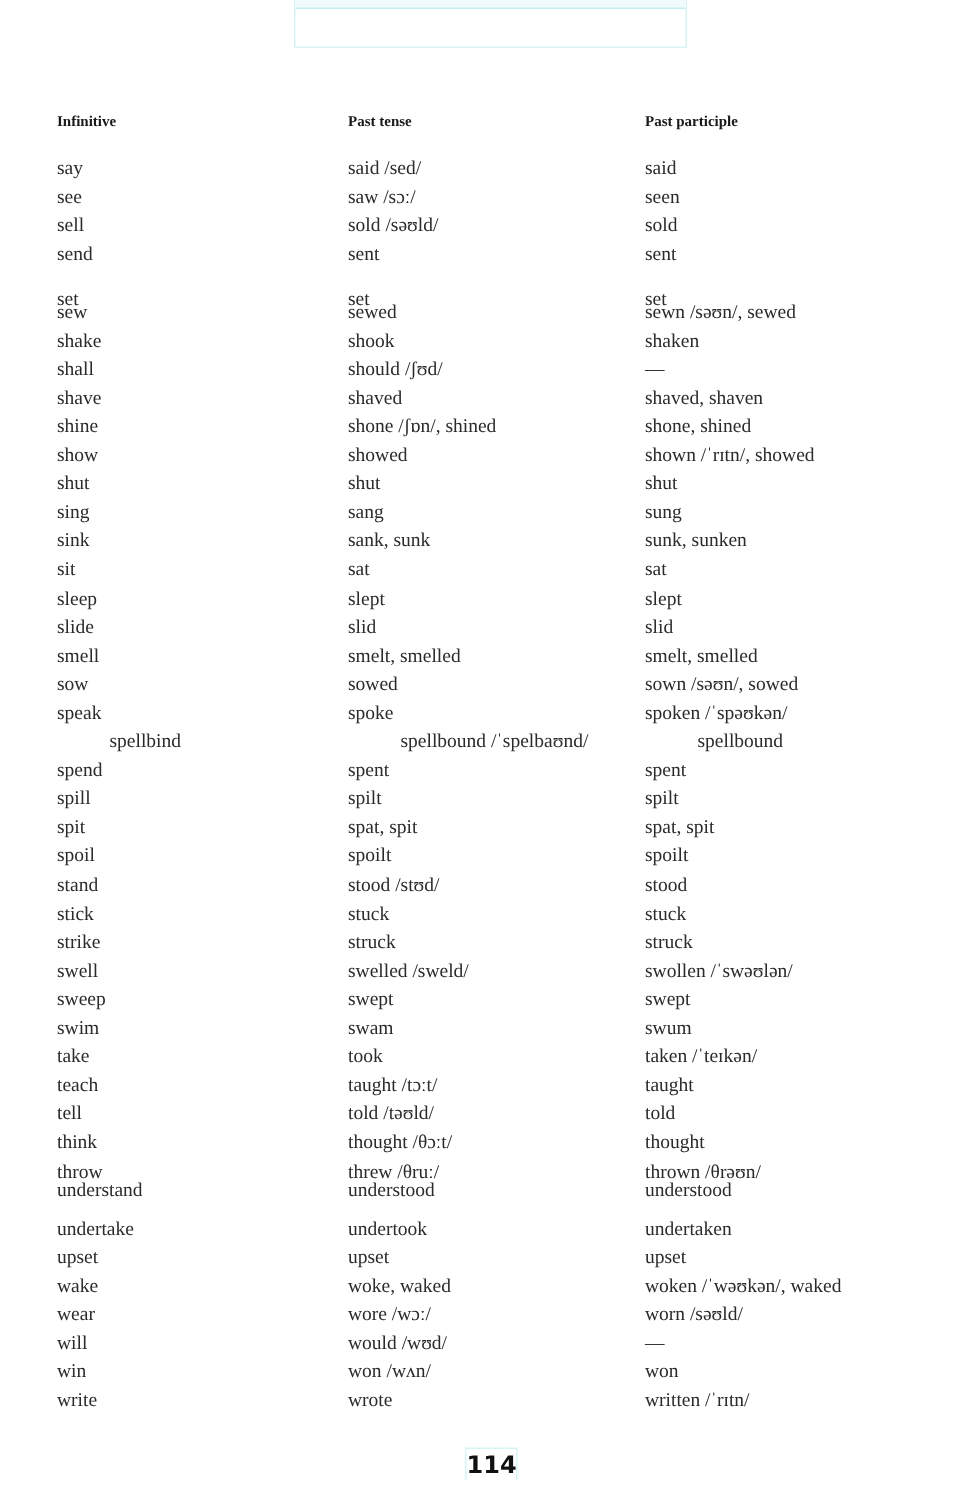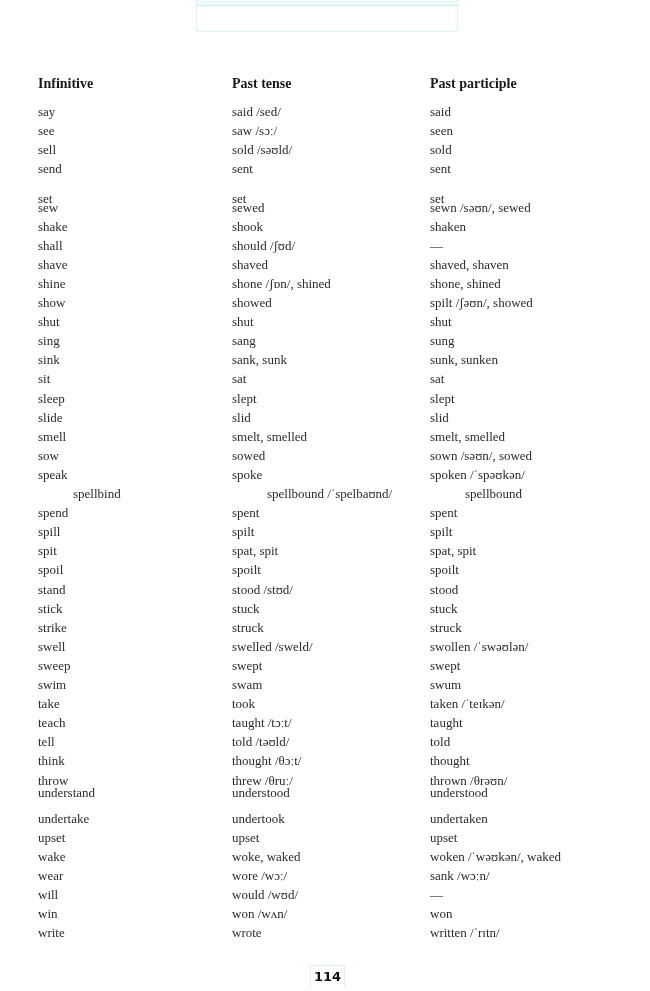--- a/index.html
+++ b/index.html
@@ -15,34 +15,34 @@
     .header-strip {
       position: absolute; left: 0; top: 0; right: 0; height: 5px;
       border-bottom: 1px solid #c6eded; background: #f2fbfb;
     }
     .header-title {
       position: absolute; left: 0; right: 0; top: 11px; text-align: center;
       font-family: "DejaVu Sans", sans-serif; font-style: italic; font-size: 12px;
       color: #e2a070; letter-spacing: 0.2px;
     }
     .col-head {
-      position: absolute; top: 76px; font-weight: bold; font-size: 14px; color: #1a1a1a;
+      position: absolute; top: 76px; font-weight: bold; font-size: 10px; color: #1a1a1a;
     }
     .row {
       position: absolute; left: 0; width: 650px; height: 19px; font-size: 13px; line-height: 19px;
     }
     .row span { position: absolute; white-space: nowrap; }
     .c1 { left: 38px; }
     .c2 { left: 232px; }
     .c3 { left: 430px; }
     .page-num {
       position: absolute; left: 310px; top: 965px; width: 35px; height: 22px;
       border: 1px solid #d8f3f3; border-bottom: none; box-sizing: border-box;
       text-align: center; font-family: "DejaVu Sans", sans-serif; font-weight: bold;
-      font-size: 13px; line-height: 22px; color: #111;
+      font-size: 16px; line-height: 22px; color: #111;
     }
   </style>
 </head>
 <body>
 
 <div class="header-box">
   <div class="header-strip"></div>
 </div>
 
 <div>
@@ -96,21 +96,21 @@
         <span class="c3">shaved, shaven</span>
       </div>
       <div class="row" style="top: 273.9px;">
         <span class="c1">shine</span>
         <span class="c2">shone /ʃɒn/, shined</span>
         <span class="c3">shone, shined</span>
       </div>
       <div class="row" style="top: 293px;">
         <span class="c1">show</span>
         <span class="c2">showed</span>
-        <span class="c3">spilt /ʃəʊn/, showed</span>
+        <span class="c3">shown /ˈrɪtn/, showed</span>
       </div>
       <div class="row" style="top: 312.1px;">
         <span class="c1">shut</span>
         <span class="c2">shut</span>
         <span class="c3">shut</span>
       </div>
       <div class="row" style="top: 331.2px;">
         <span class="c1">sing</span>
         <span class="c2">sang</span>
         <span class="c3">sung</span>
@@ -246,21 +246,21 @@
         <span class="c3">upset</span>
       </div>
       <div class="row" style="top: 846.9px;">
         <span class="c1">wake</span>
         <span class="c2">woke, waked</span>
         <span class="c3">woken /ˈwəʊkən/, waked</span>
       </div>
       <div class="row" style="top: 866px;">
         <span class="c1">wear</span>
         <span class="c2">wore /wɔː/</span>
-        <span class="c3">sank /wɔːn/</span>
+        <span class="c3">worn /səʊld/</span>
       </div>
       <div class="row" style="top: 885.1px;">
         <span class="c1">will</span>
         <span class="c2">would /wʊd/</span>
         <span class="c3">—</span>
       </div>
       <div class="row" style="top: 904.2px;">
         <span class="c1">win</span>
         <span class="c2">won /wʌn/</span>
         <span class="c3">won</span>

